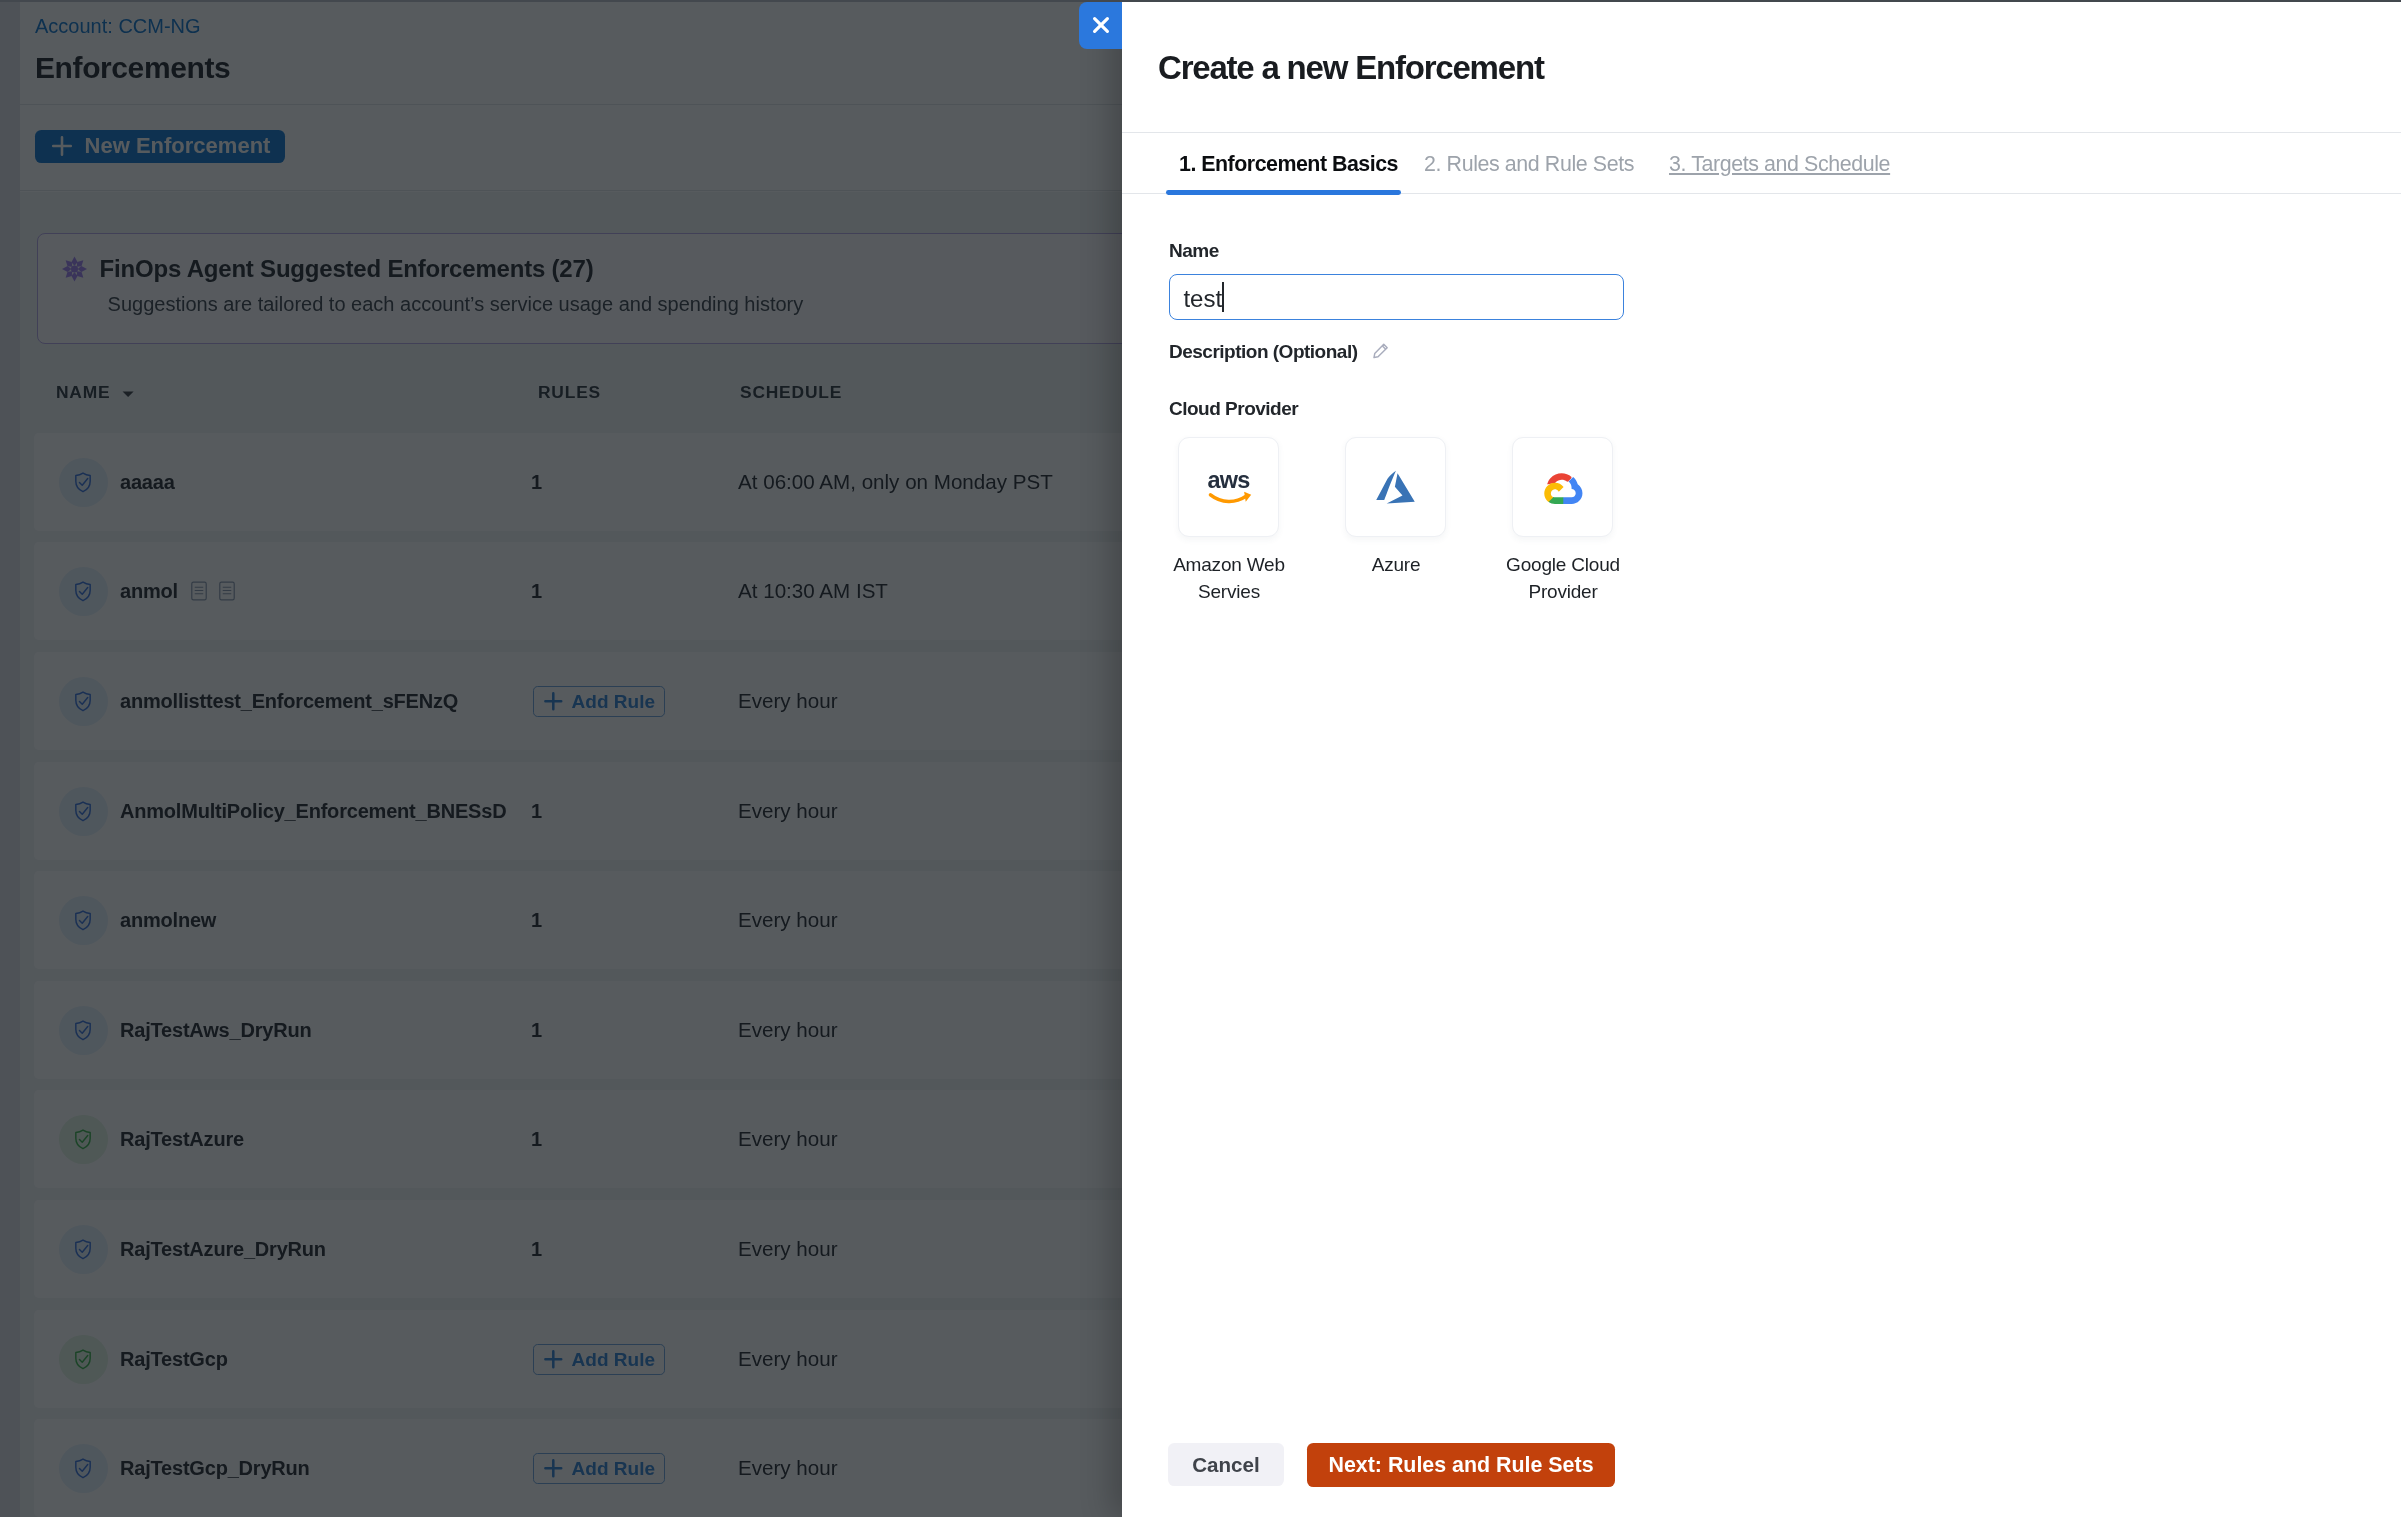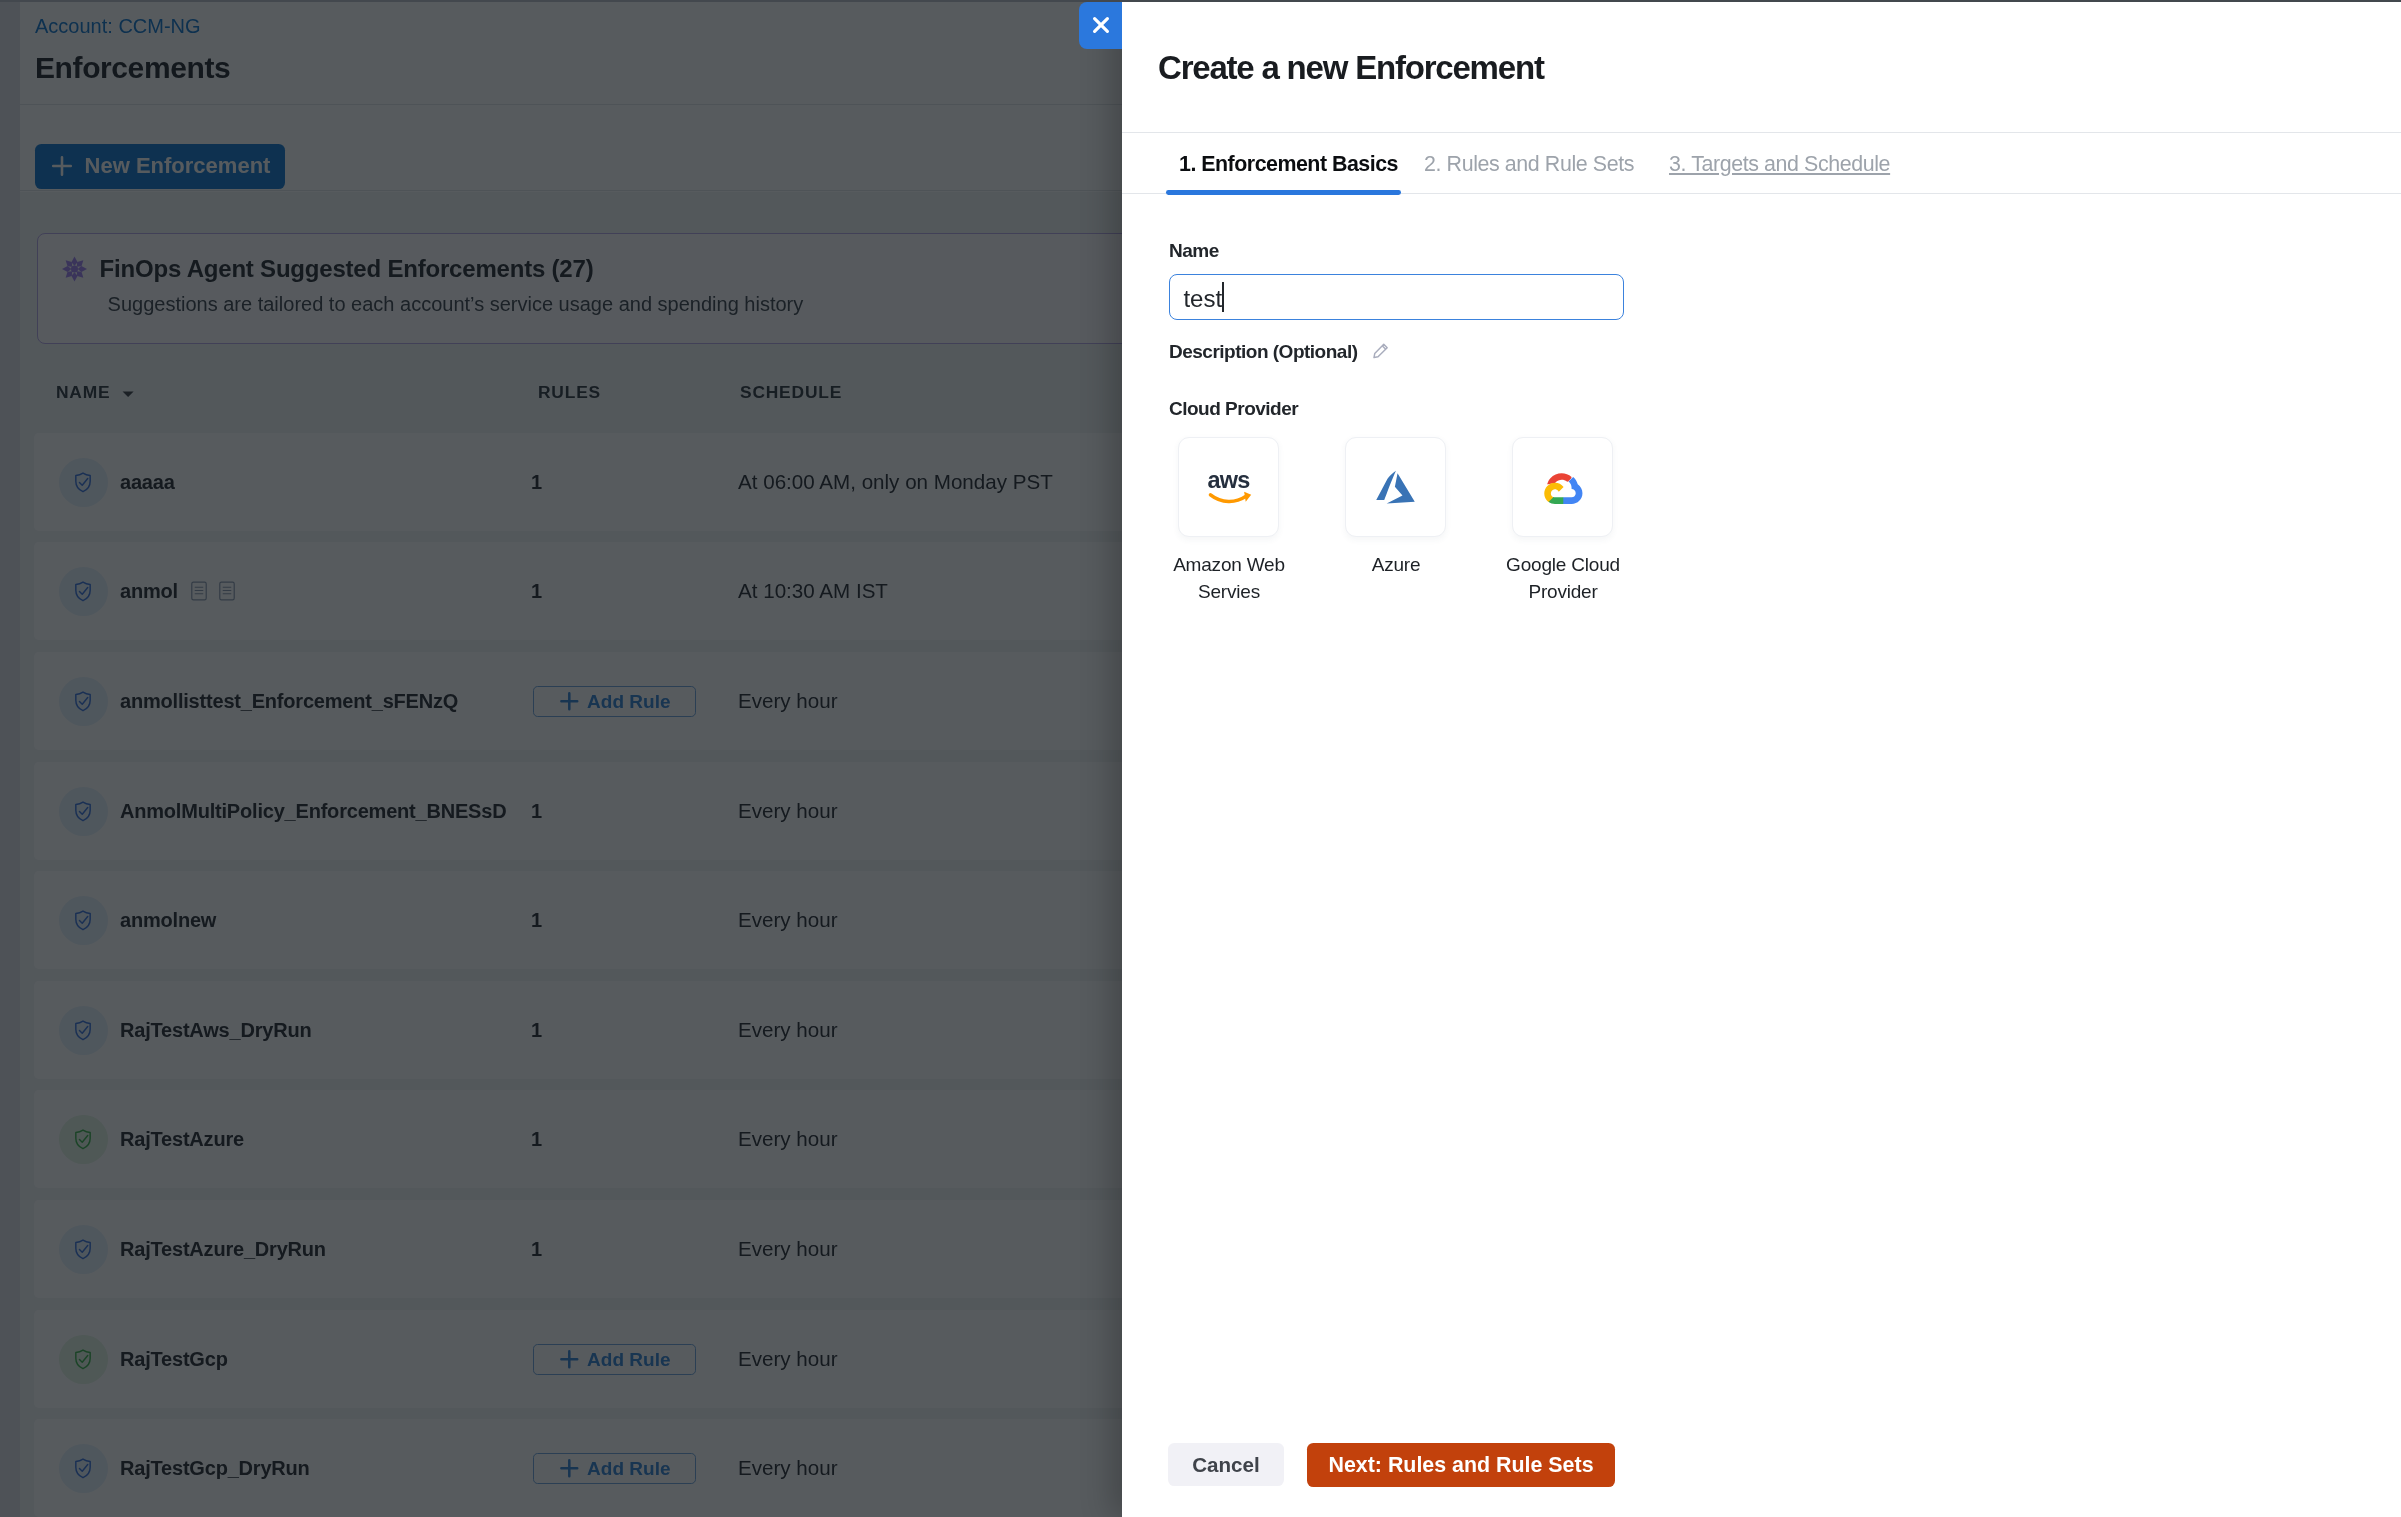--- a/index.html
+++ b/index.html
@@ -4,37 +4,37 @@
 <style>
   * { margin:0; padding:0; box-sizing:border-box; }
   html,body { width:2401px; height:1517px; overflow:hidden; background:#fff;
     font-family:"Liberation Sans", sans-serif; }
   .page { position:absolute; inset:0; background:#fff; }
   .gutter { position:absolute; left:0; top:0; width:20px; height:1517px; background:#dfe2e8; }
   .header { position:absolute; left:20px; top:2.4px; right:0; height:101px; background:#fff; }
   .crumb { position:absolute; left:15px; top:12.7px; font-size:20px; color:#0a72ce; }
   .h1 { position:absolute; left:15px; top:49px; font-size:30px; font-weight:700; color:#1b1f27; letter-spacing:-0.4px; }
   .toolbar { position:absolute; left:20px; top:104px; right:0; height:87px; background:#fff; border-top:1.6px solid #e0e3e8; border-bottom:1.6px solid #e0e3e8; }
-  .btn-primary { position:absolute; left:15px; top:24.5px; width:250px; height:45px; background:#0c74cf; border-radius:6.3px; color:#fff; font-size:24px; font-weight:600; display:flex; align-items:center; justify-content:center; gap:11px; font-size:22px;margin-top:14px; }
+  .btn-primary { position:absolute; left:15px; top:24.5px; width:250px; height:33px; background:#0c74cf; border-radius:6.3px; color:#fff; font-size:24px; font-weight:600; display:flex; align-items:center; justify-content:center; gap:11px; font-size:22px; }
   .content { position:absolute; left:20px; top:192px; right:0; bottom:0; background:#f2f3f6; }
   .finops { position:absolute; left:16.6px; top:41px; width:2330px; height:111px; background:#fdfcff; border:1.6px solid #b5a5e8; border-radius:8px; }
   .finops .ftitle { position:absolute; left:62px; top:20.6px; font-size:24px; letter-spacing:-0.2px; font-weight:700; color:#22262e; }
   .finops .fsub { position:absolute; left:62px; top:59px; font-size:20px; color:#383e47;margin-left:8px; }
   .thead { position:absolute; left:0px; top:190px; width:1123px; height:32px; font-size:17.4px; font-weight:600; color:#2b323b; letter-spacing:0.8px; }
   .thead .c1 { position:absolute; left:36px; }
   .thead .c2 { position:absolute; left:518px; }
   .thead .c3 { position:absolute; left:720px; }
   .row { position:absolute; left:34px; width:2332px; height:98px; background:#fff; border-radius:4.7px; }
   .row .ic { position:absolute; left:24.5px; top:24.5px; width:49px; height:49px; border-radius:50%; display:flex; align-items:center; justify-content:center; }
   .row .ic.blue { background:#e4f0fb; }
   .row .ic.green { background:#e3f4e3; }
   .row .nm { position:absolute; left:86px; top:0; height:98px; display:flex; align-items:center; font-size:20px; font-weight:600; color:#22262e; letter-spacing:-0.2px; gap:12.7px; }
   .row .ru { position:absolute; left:497px; top:0; height:98px; display:flex; align-items:center; font-size:20px; font-weight:600; color:#22262e; }
   .row .sc { position:absolute; left:704px; top:0; height:98px; display:flex; align-items:center; font-size:20.6px; color:#22262e; }
-  .addrule { position:absolute; left:499px; top:34px; width:163px; height:31px; border:1.6px solid #6ba2dd; border-radius:4.7px; color:#2e7fd4; font-size:19px; font-weight:600; display:flex; align-items:center; justify-content:center; gap:8px; background:transparent; }
+  .addrule { position:absolute; left:499px; top:34px; width:132px; height:31px; border:1.6px solid #6ba2dd; border-radius:4.7px; color:#2e7fd4; font-size:19px; font-weight:600; display:flex; align-items:center; justify-content:center; gap:8px; background:transparent; }
   .overlay { position:absolute; inset:0; background:rgba(16,22,26,0.70); }
   .topline { position:absolute; left:0; top:0; right:0; height:2.4px; background:#43484e; z-index:60; }
   .drawer { position:absolute; left:1122px; top:0; width:1280px; height:1517px; background:#fff; z-index:40; box-shadow:-11px 0 28.5px rgba(0,0,0,0.22); }
   .dtitle { position:absolute; left:36px; top:49px; font-size:33px; font-weight:700; color:#191c20; letter-spacing:-1.2px; }
   .tabs { position:absolute; left:0; top:132px; width:1280px; height:62px; border-top:1.6px solid #e3e6ea; border-bottom:1.6px solid #e3e6ea; }
   .tab1 { position:absolute; left:57px; top:0; height:62px; display:flex; align-items:center; font-size:21.4px; font-weight:700; color:#0b0d10; letter-spacing:-0.5px; }
   .tab2 { position:absolute; left:302px; top:0; height:62px; display:flex; align-items:center; font-size:21.4px; font-weight:500; color:#9da3ab; letter-spacing:-0.4px; }
   .tab3 { position:absolute; left:547px; top:0; height:62px; display:flex; align-items:center; font-size:21.4px; font-weight:500; color:#9da3ab; letter-spacing:-0.4px;text-decoration:underline; }
   .tabline { position:absolute; left:44px; top:57px; width:235px; height:4.7px; background:#2a77dd; border-radius:2.4px; }
   .flabel { position:absolute; font-size:19px; font-weight:600; color:#22262b; letter-spacing:-0.5px; }

